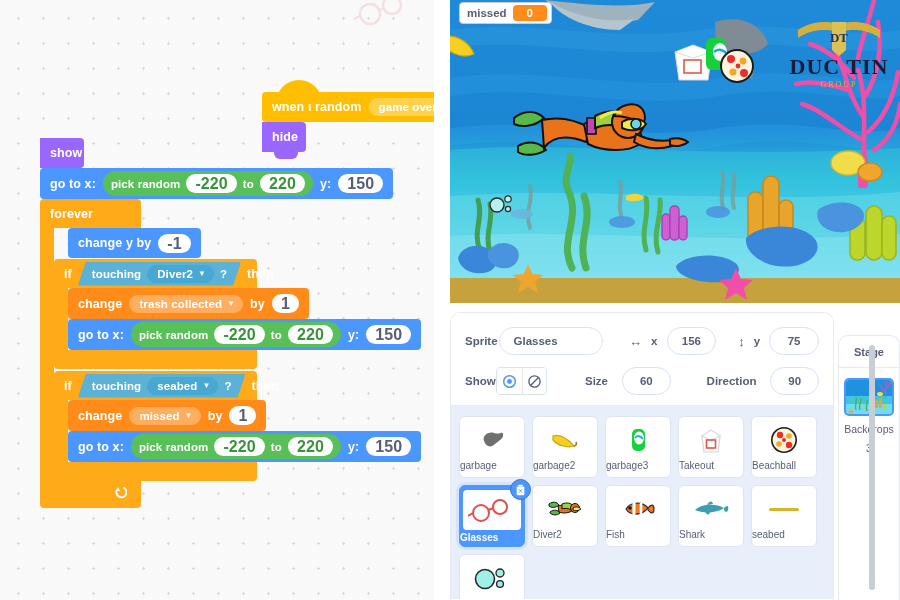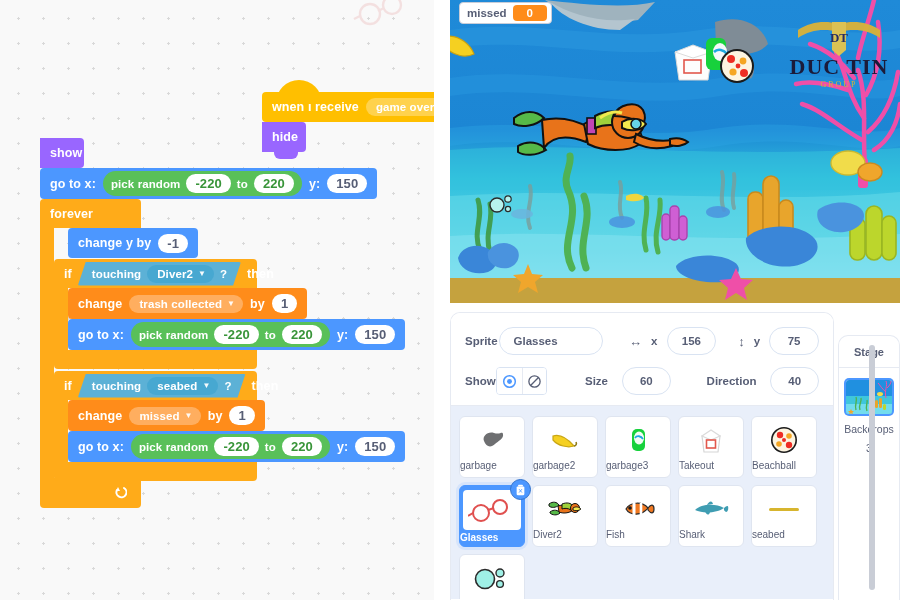--- a/index.html
+++ b/index.html
@@ -31,21 +31,21 @@
 
   
   .c-event  { background: #ffbf00; }
   .c-look   { background: #9966ff; }
   .c-motion { background: #4c97ff; }
   .c-ctrl   { background: #ffab19; }
   .c-sense  { background: #5cb1d6; }
   .c-op     { background: #59c059; }
   .c-var    { background: #ff8c1a; }
 
-  .oval { background:#fff; border-radius: 999px; padding: 2px 9px; font-size: 13px;
+  .oval { background:#fff; border-radius: 999px; padding: 2px 9px; font-size: 16px;
           font-weight: bold; color:#575e75; display:inline-block; line-height:15px;}
   .oval-g { background:#fff; color:#389438; }
   .drop { border-radius: 13px; padding: 3px 8px 3px 10px; font-size:11.5px; color:#fff;
           display:inline-flex; align-items:center; gap:5px; font-weight:bold;}
   .drop.light { background: rgba(255,255,255,.30); }
   .drop.sense { background: #47a8d1; }
   .caret { font-size: 8px; line-height: 1; opacity:.95; }
 
   .hat {
     border-radius: 4px 4px 0 0;
@@ -148,21 +148,21 @@
 
   <svg id="code-watermark" viewBox="0 0 60 40">
     <circle cx="18" cy="22" r="10" fill="none" stroke="#e8a8a8" stroke-width="2.4"></circle>
     <circle cx="40" cy="13" r="9" fill="none" stroke="#e8a8a8" stroke-width="2.4"></circle>
     <path d="M26,19 L32,16" stroke="#e8a8a8" stroke-width="2.4" fill="none"></path>
     <path d="M8,24 L2,27" stroke="#e8a8a8" stroke-width="2.4" fill="none"></path>
   </svg>
 
   <div class="blk hat c-event" style="left:262px; top:92px; border-radius:4px 4px 4px 4px;">
     <div class="blk-row">
-      <span>when I receive</span>
+      <span>when I random</span>
       <span class="drop light">
         <span>game over</span>
 
       </span>
     </div>
   </div>
 
   <div class="blk c-look" style="left:262px; top:122px; border-radius:0 4px 4px 0; width:44px;">
     <div class="blk-row" style="padding-left:10px;">
       <span>hide</span>
@@ -510,21 +510,21 @@
               <line x1="3.5" y1="12.5" x2="12.5" y2="3.5" stroke="#575e75" stroke-width="1.4"></line>
             </svg>
           </div>
         </div>
         <span class="info-lbl" style="margin-left:38px;">Size</span>
         <div class="pill-input pill-num" style="margin-left:14px;text-align:right;">
           <span>60</span>
         </div>
         <span class="info-lbl" style="margin-left:36px;">Direction</span>
         <div class="pill-input pill-num" style="margin-left:14px;">
-          <span>40</span>
+          <span>90</span>
         </div>
       </div>
     </div>
 
     <div id="sprite-list">
 
       <div class="sprite-card">
         <div class="thumb">
           <svg width="28" height="26" viewBox="0 0 28 26">
             <path d="M6,14 C4,9 10,4 16,6 C22,8 24,4 25,7 C26,12 20,14 17,17 C13,21 8,20 6,14 Z" fill="#6e6f71"></path>

